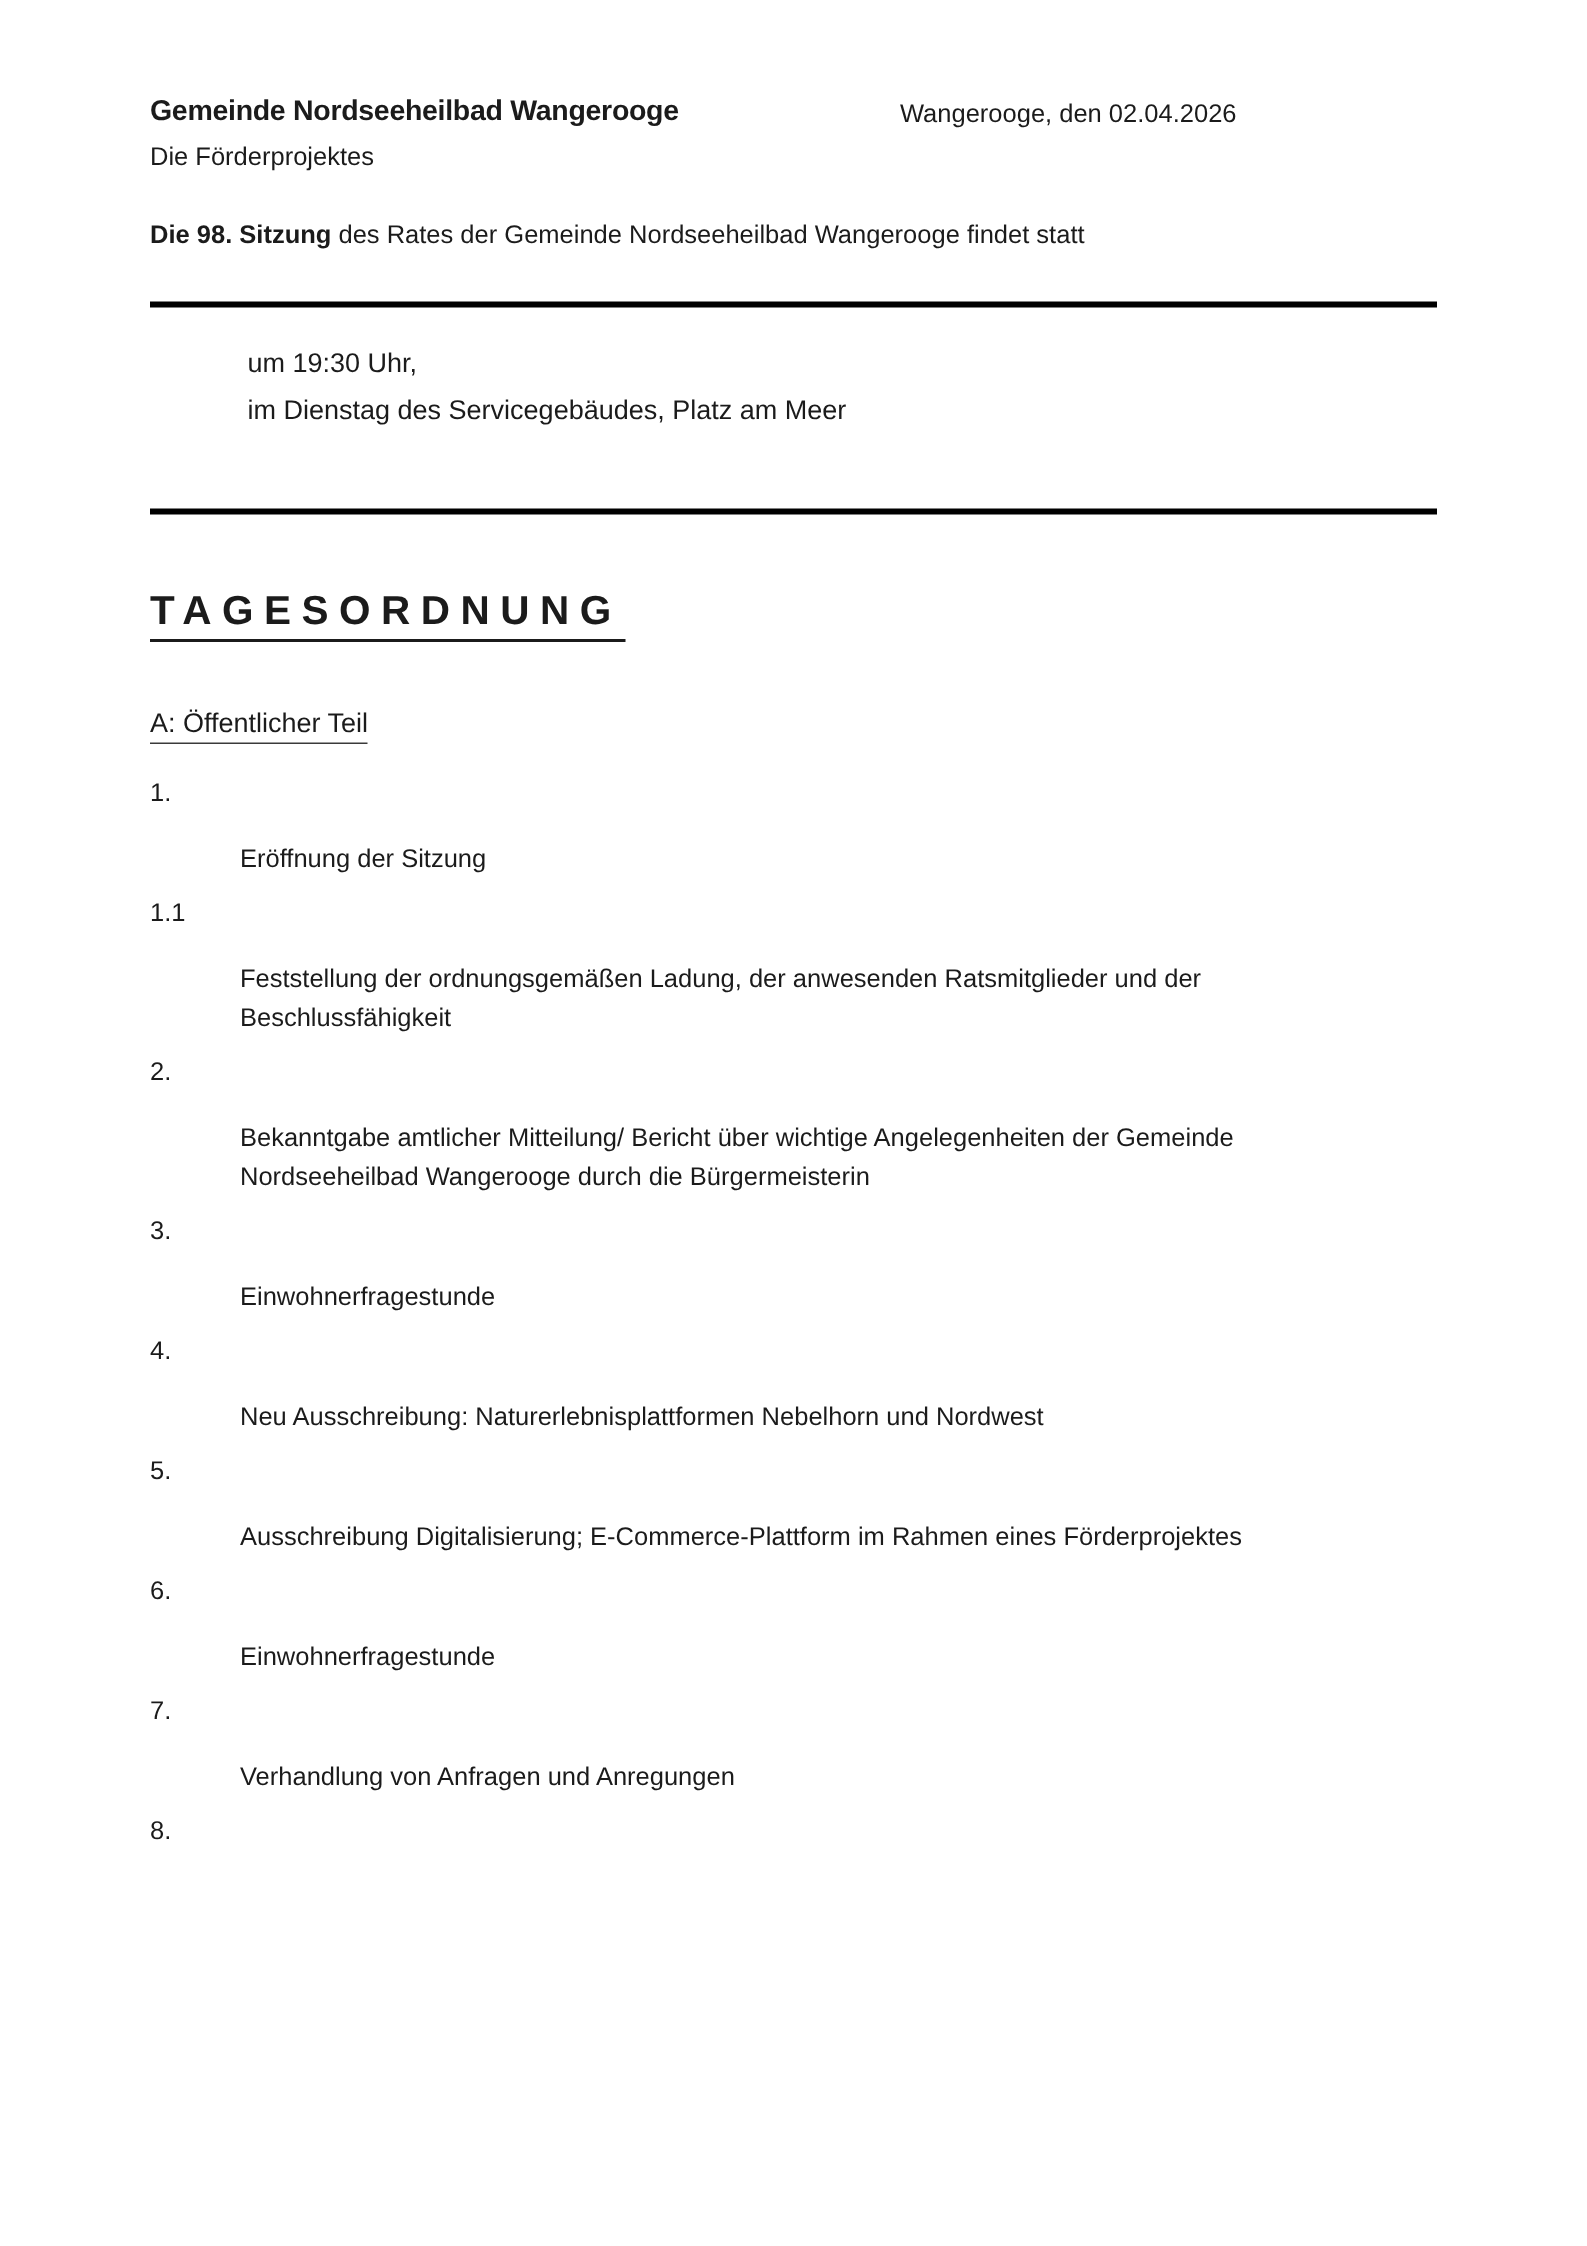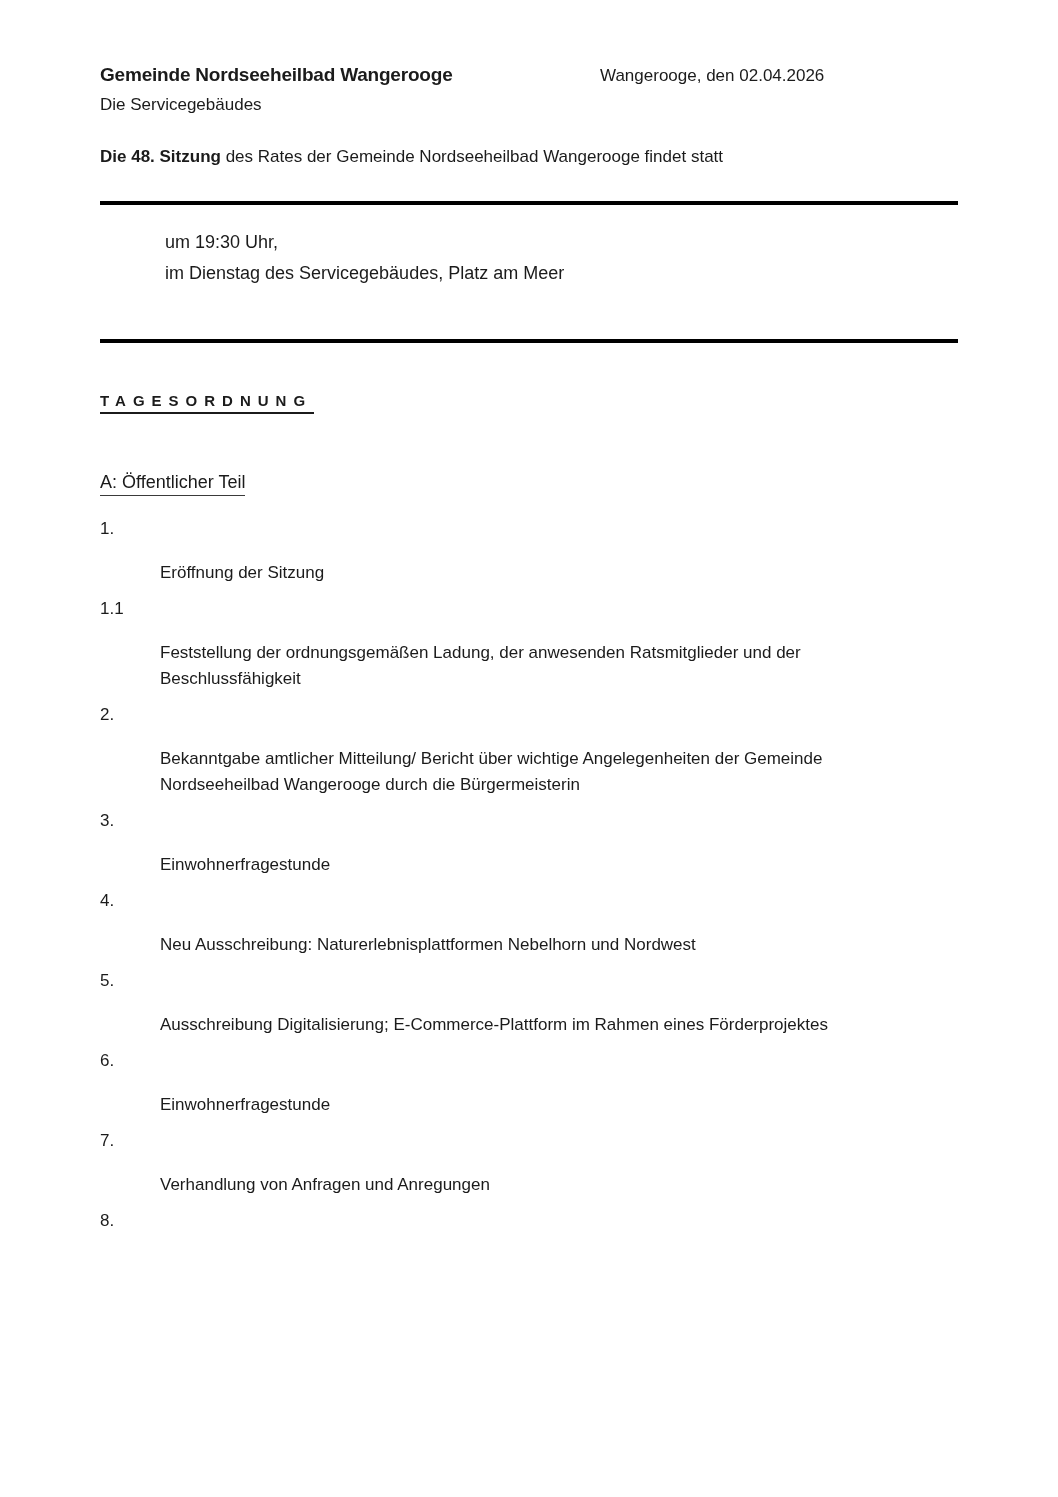--- a/index.html
+++ b/index.html
@@ -32,21 +32,21 @@
   .rule-1 { top: 201px; }
   .rule-2 { top: 339px; }
 
   
   .meeting { top: 227px; padding-left: 65px; font-size: 18px; line-height: 31px; }
 
   
   .agenda-title-wrap { top: 392px; }
   .agenda-title {
     display: inline-block;
-    font-size: 15px; font-weight: bold; letter-spacing: 7px;
+    font-size: 27px; font-weight: bold; letter-spacing: 7px;
     border-bottom: 2px solid #1b1b1b; padding-bottom: 3px; padding-right: 2px;
   }
 
   
   .section-a-wrap { top: 472px; }
   .section-a {
     display: inline-block;
     font-size: 18px;
     border-bottom: 1.5px solid #3a3a3a; padding-bottom: 2px;
   }
@@ -68,26 +68,26 @@
   }
   .abs { position: absolute; }
 </style>
 </head>
 <body>
 
 <div class="page">
 
   <div class="content abs header">
     <div class="org-name">Gemeinde Nordseeheilbad Wangerooge</div>
-    <div class="org-sub">Die Servicegebäudes</div>
+    <div class="org-sub">Die Förderprojektes</div>
     <div class="place-date">Wangerooge, den 02.04.2026</div>
   </div>
 
   <div class="content abs intro">
-    <span class="b">Die 48. Sitzung</span><span> des Rates der Gemeinde Nordseeheilbad Wangerooge findet statt</span>
+    <span class="b">Die 98. Sitzung</span><span> des Rates der Gemeinde Nordseeheilbad Wangerooge findet statt</span>
   </div>
 
   <div class="rule-thick rule-1"></div>
 
   <div class="content abs meeting">
     <div>um 19:30 Uhr,</div>
     <div>im Dienstag des Servicegebäudes, Platz am Meer</div>
   </div>
 
   <div class="rule-thick rule-2"></div>

